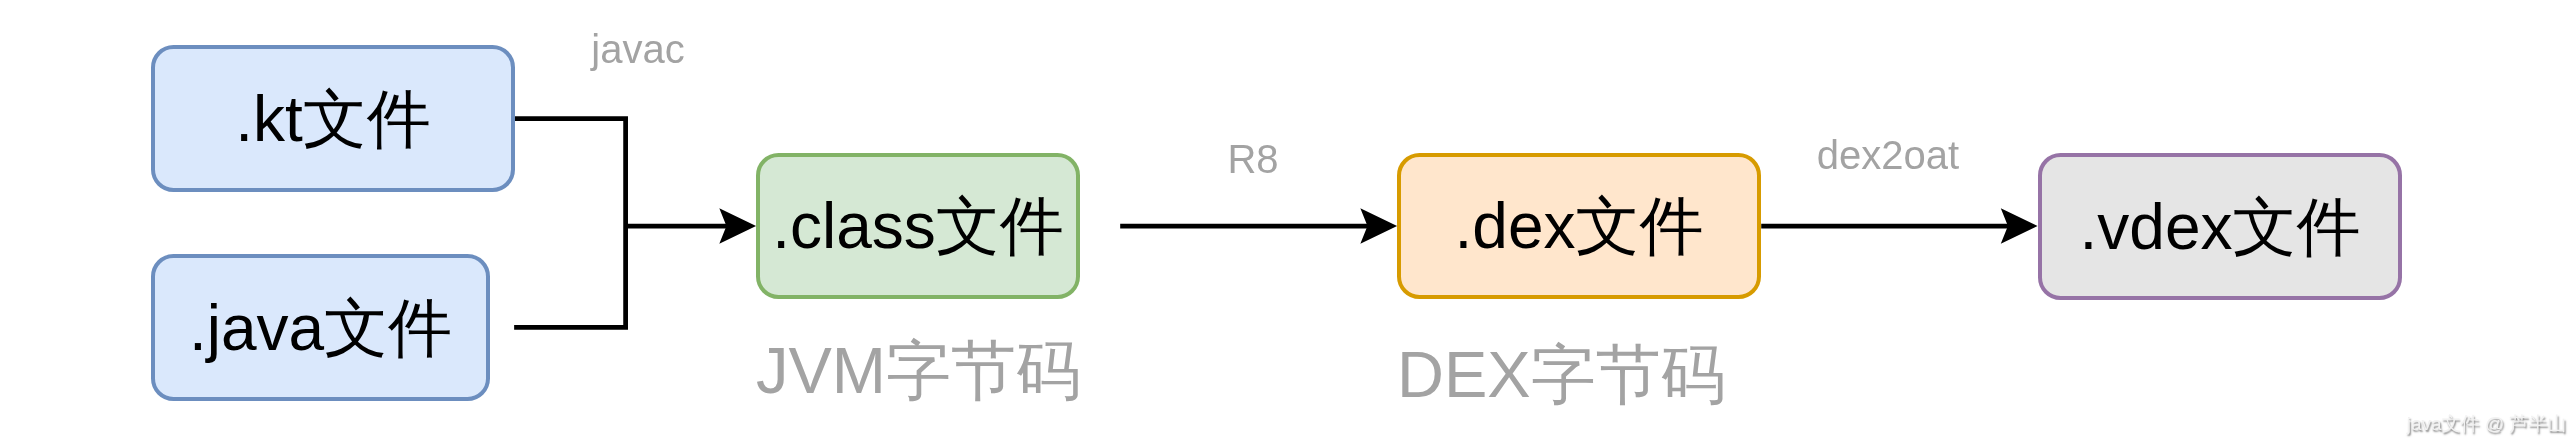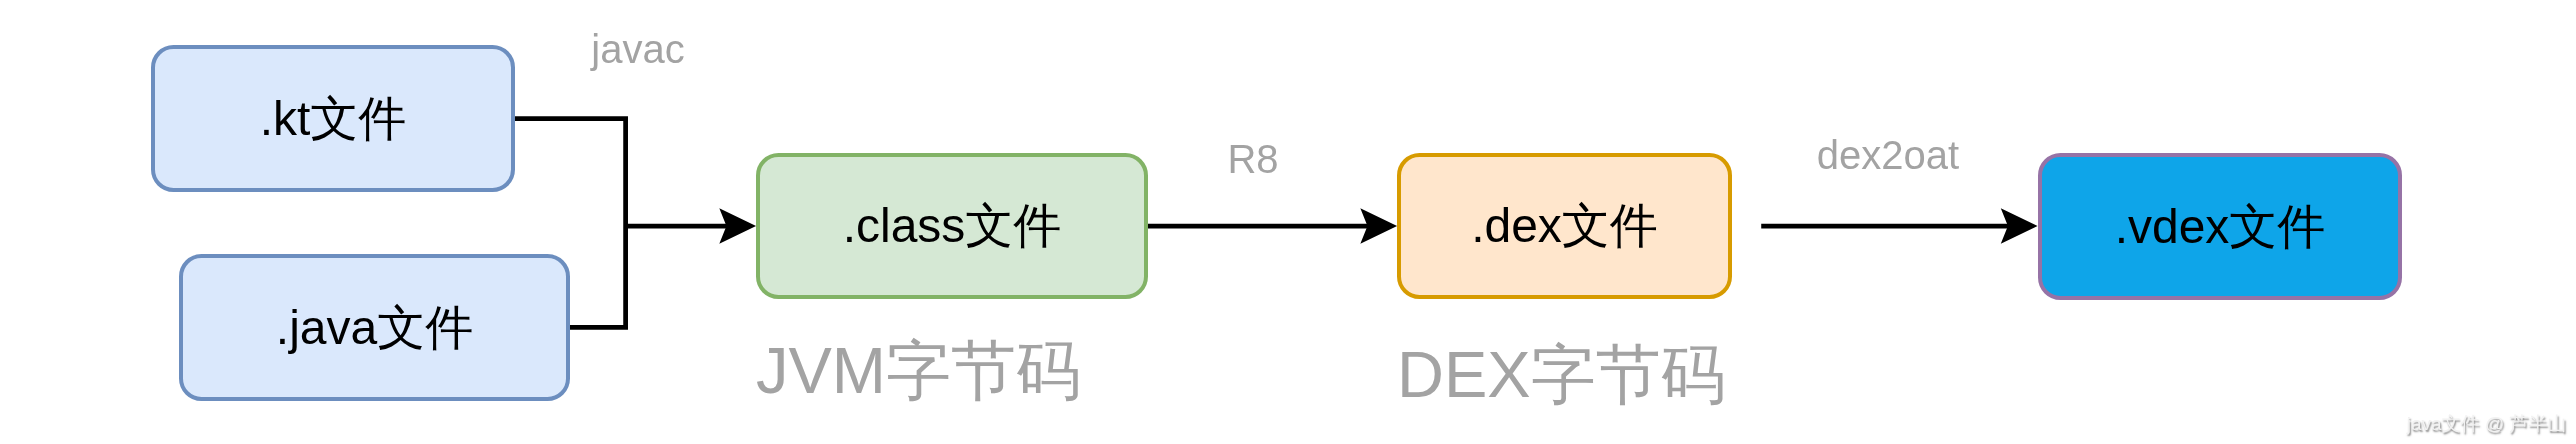--- a/index.html
+++ b/index.html
@@ -17,29 +17,29 @@
     width: 2576px; height: 445px;
   }
   .node {
     position: absolute;
     box-sizing: border-box;
     border-radius: 22.5px;
     border: 4.2px solid;
     display: flex;
     align-items: center;
     justify-content: center;
-    font-size: 48px;
+    font-size: 64px;
     color: #000000;
     white-space: nowrap;
     line-height: 1;
   }
   .node-blue   { background: #dae8fc; border-color: #6c8ebf; }
   .node-green  { background: #d5e8d4; border-color: #82b366; }
   .node-orange { background: #ffe6cc; border-color: #d79b00; }
-  .node-purple { background: #0ea5e9; border-color: #9673a6; }
+  .node-purple { background: #e5e5e5; border-color: #9673a6; }
 
   .edge-label {
     position: absolute;
     width: 356px;
     text-align: center;
     font-size: 40px;
     color: #a3a3a3;
     white-space: nowrap;
     line-height: 1;
   }
@@ -83,29 +83,29 @@
     <g>
       <line x1="2970" y1="381" x2="3390" y2="381" stroke="#000000" stroke-width="8"></line>
       <polygon points="3436,381 3374,351 3386,381 3374,411" fill="#000000"></polygon>
     </g>
   </svg>
 
   <div class="node node-blue" style="left:151px; top:45px; width:364px; height:147px;">
     <span>.kt文件</span>
   </div>
 
-  <div class="node node-blue" style="left:151px; top:254px; width:391px; height:147px;margin-left:28px;">
+  <div class="node node-blue" style="left:151px; top:254px; width:339px; height:147px;">
     <span>.java文件</span>
   </div>
 
-  <div class="node node-green" style="left:756px; top:153px; width:392px; height:146px;">
+  <div class="node node-green" style="left:756px; top:153px; width:324px; height:146px;">
     <span>.class文件</span>
   </div>
 
-  <div class="node node-orange" style="left:1397px; top:153px; width:335px; height:146px;">
+  <div class="node node-orange" style="left:1397px; top:153px; width:364px; height:146px;">
     <span>.dex文件</span>
   </div>
 
   <div class="node node-purple" style="left:2038px; top:153px; width:364px; height:147px;">
     <span>.vdex文件</span>
   </div>
 
   <div class="edge-label" style="left:460px; top:28.5px;">javac</div>
 
 

